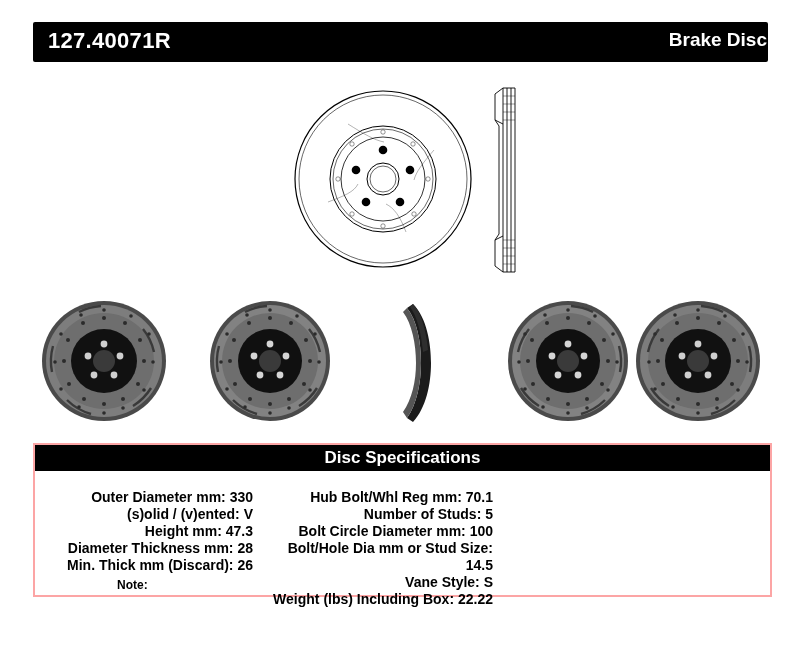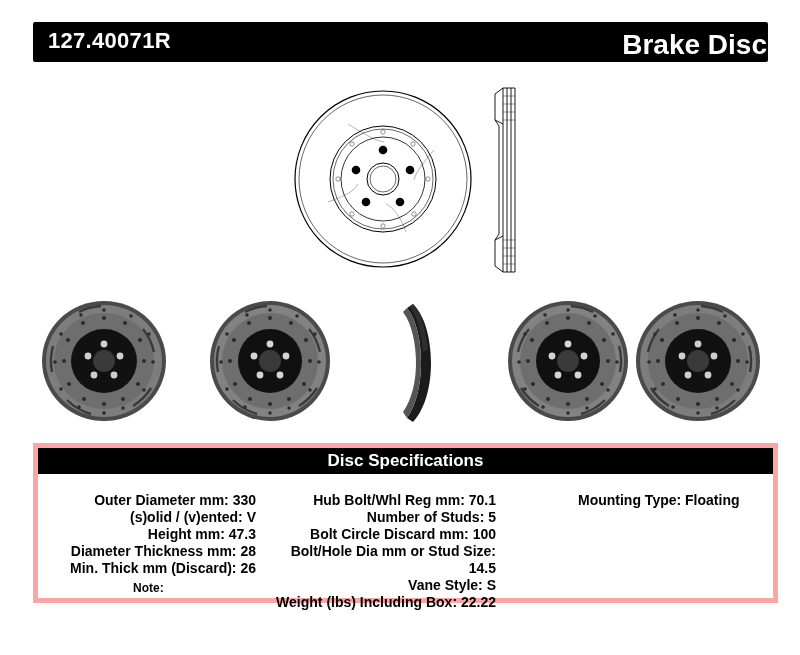--- a/index.html
+++ b/index.html
@@ -39,21 +39,21 @@
     top: 28px;
     font-size: 22px;
     font-weight: bold;
     color: #ffffff;
     letter-spacing: 0.3px;
   }
   .header-title {
     position: absolute;
     right: 50px;
     top: 29px;
-    font-size: 28px;
+    font-size: 19px;
     font-weight: bold;
     color: #ffffff;
   }
 
   
   .top-zone {
     position: absolute;
     left: 33px;
     top: 72px;
     width: 735px;
@@ -100,21 +100,21 @@
     height: 126px;
   }
 
   
   .spec-box {
     position: absolute;
     left: 33px;
     top: 443px;
     width: 735px;
     height: 150px;
-    border: 5px solid #fca5a5;
+    border: 2px solid #fca5a5;
   }
   .spec-title-bar {
     position: absolute;
     left: 0;
     top: 0;
     width: 100%;
     height: 26px;
     background: #000000;
   }
   .spec-title {
@@ -145,21 +145,21 @@
   }
   .spec-col.right {
     left: 540px;
     width: 195px;
     text-align: left;
   }
   .spec-line .val { font-weight: bold; }
 
   .note {
     position: absolute;
-    left: 95px;
+    left: 82px;
     top: 133px;
     font-size: 12px;
     font-weight: bold;
   }
 </style>
 </head>
 <body>
 
 <div class="sheet">
 
@@ -455,43 +455,37 @@
     <div class="spec-col mid">
       <div class="spec-line">
         <span>Hub Bolt/Whl Reg mm:</span>
         <span class="val"> 70.1</span>
       </div>
       <div class="spec-line">
         <span>Number of Studs:</span>
         <span class="val"> 5</span>
       </div>
       <div class="spec-line">
-        <span>Bolt Circle Discard mm:</span>
+        <span>Bolt Circle Diameter mm:</span>
         <span class="val"> 100</span>
       </div>
       <div class="spec-line">
         <span>Bolt/Hole Dia mm or Stud Size:</span>
         <span class="val"> 14.5</span>
       </div>
       <div class="spec-line">
         <span>Vane Style:</span>
         <span class="val"> S</span>
       </div>
       <div class="spec-line">
         <span>Weight (lbs) Including Box:</span>
         <span class="val"> 22.22</span>
       </div>
     </div>
 
-    <div class="spec-col right">
-      <div class="spec-line">
-        <span>Mounting Type:</span>
-        <span class="val"> Floating</span>
-      </div>
-    </div>
 
     <div class="note">
       <span>Note:</span>
       <span></span>
     </div>
   </div>
 
 </div>
 
 </body></html>

